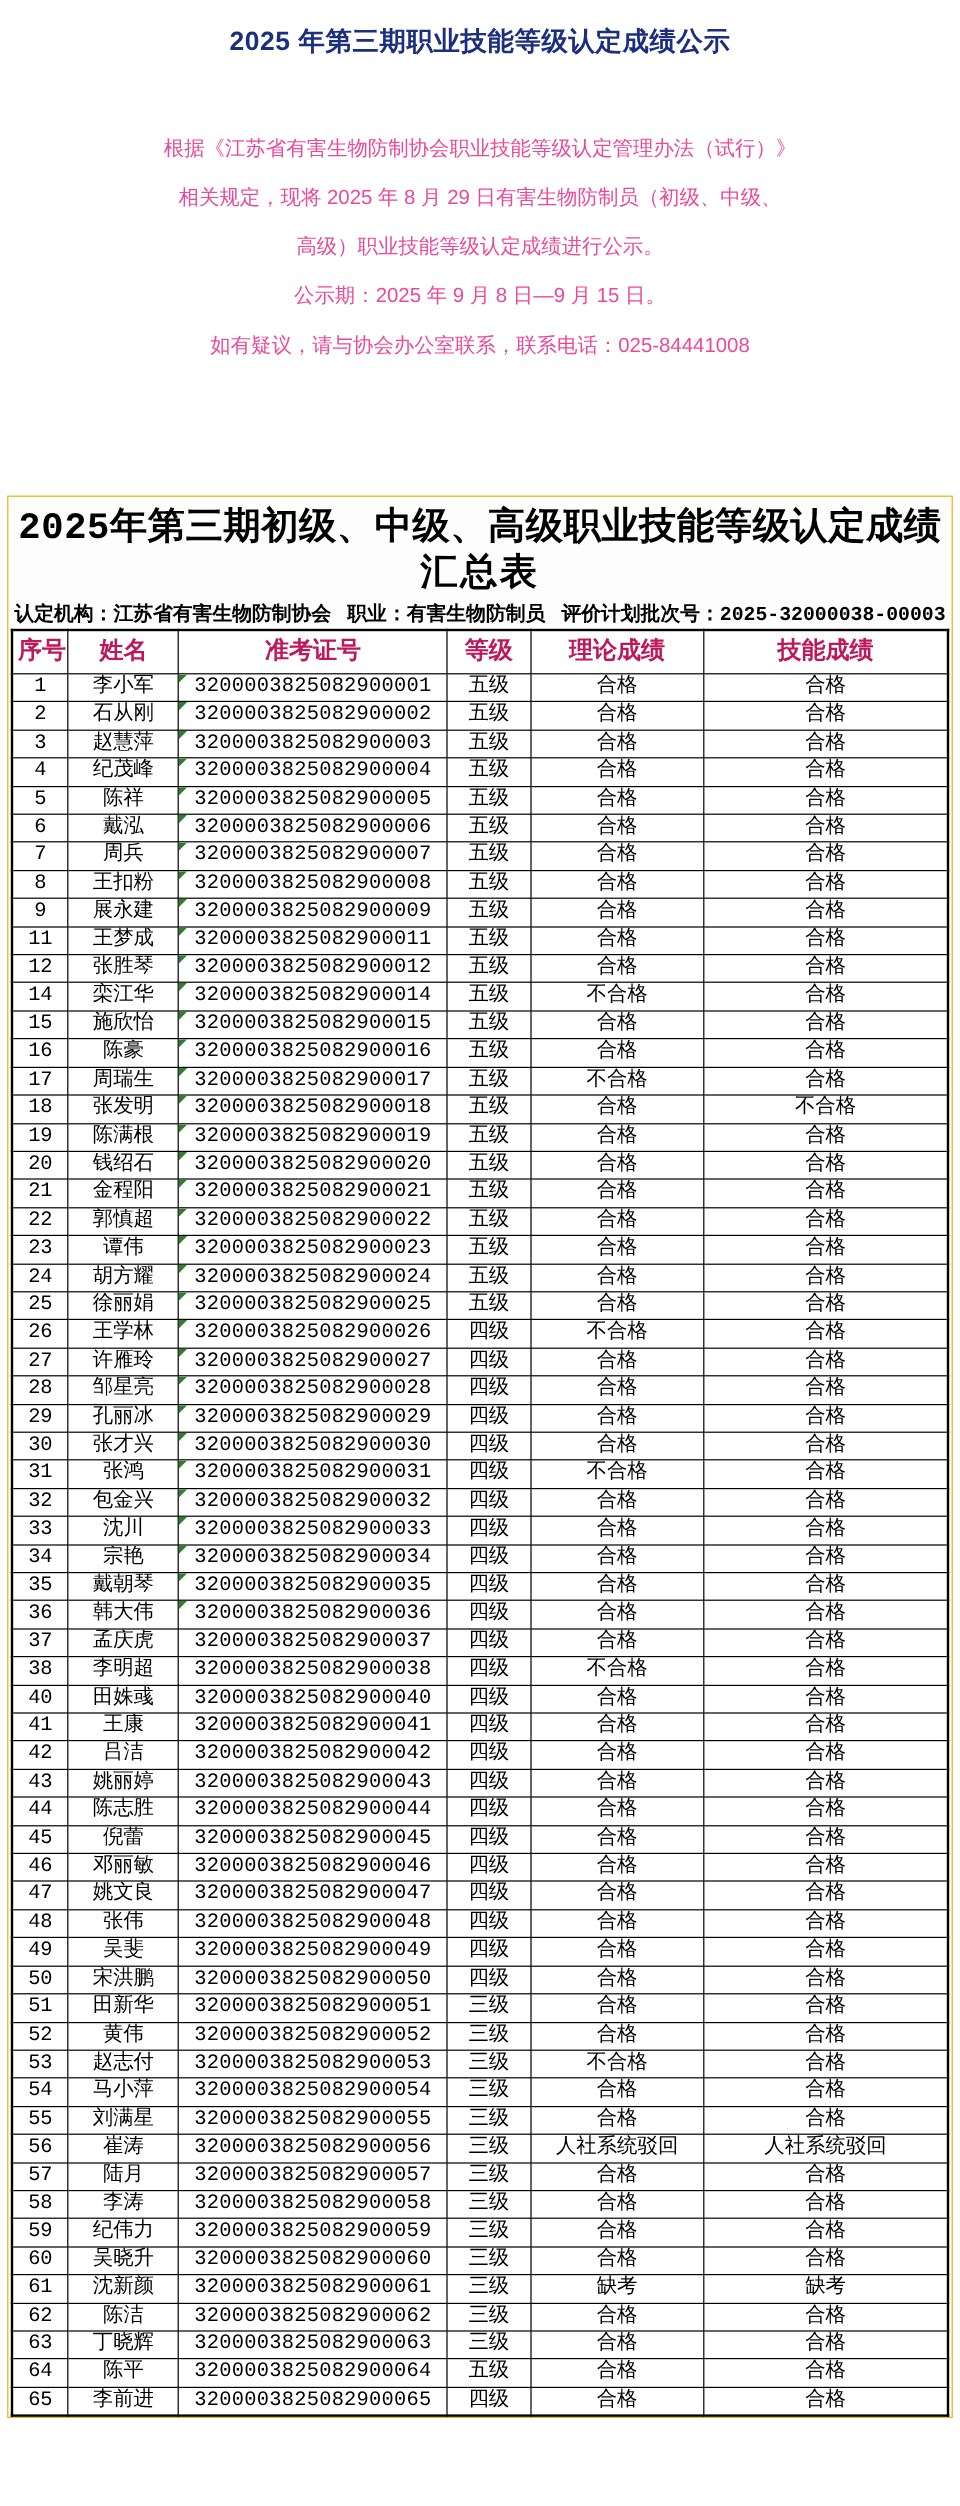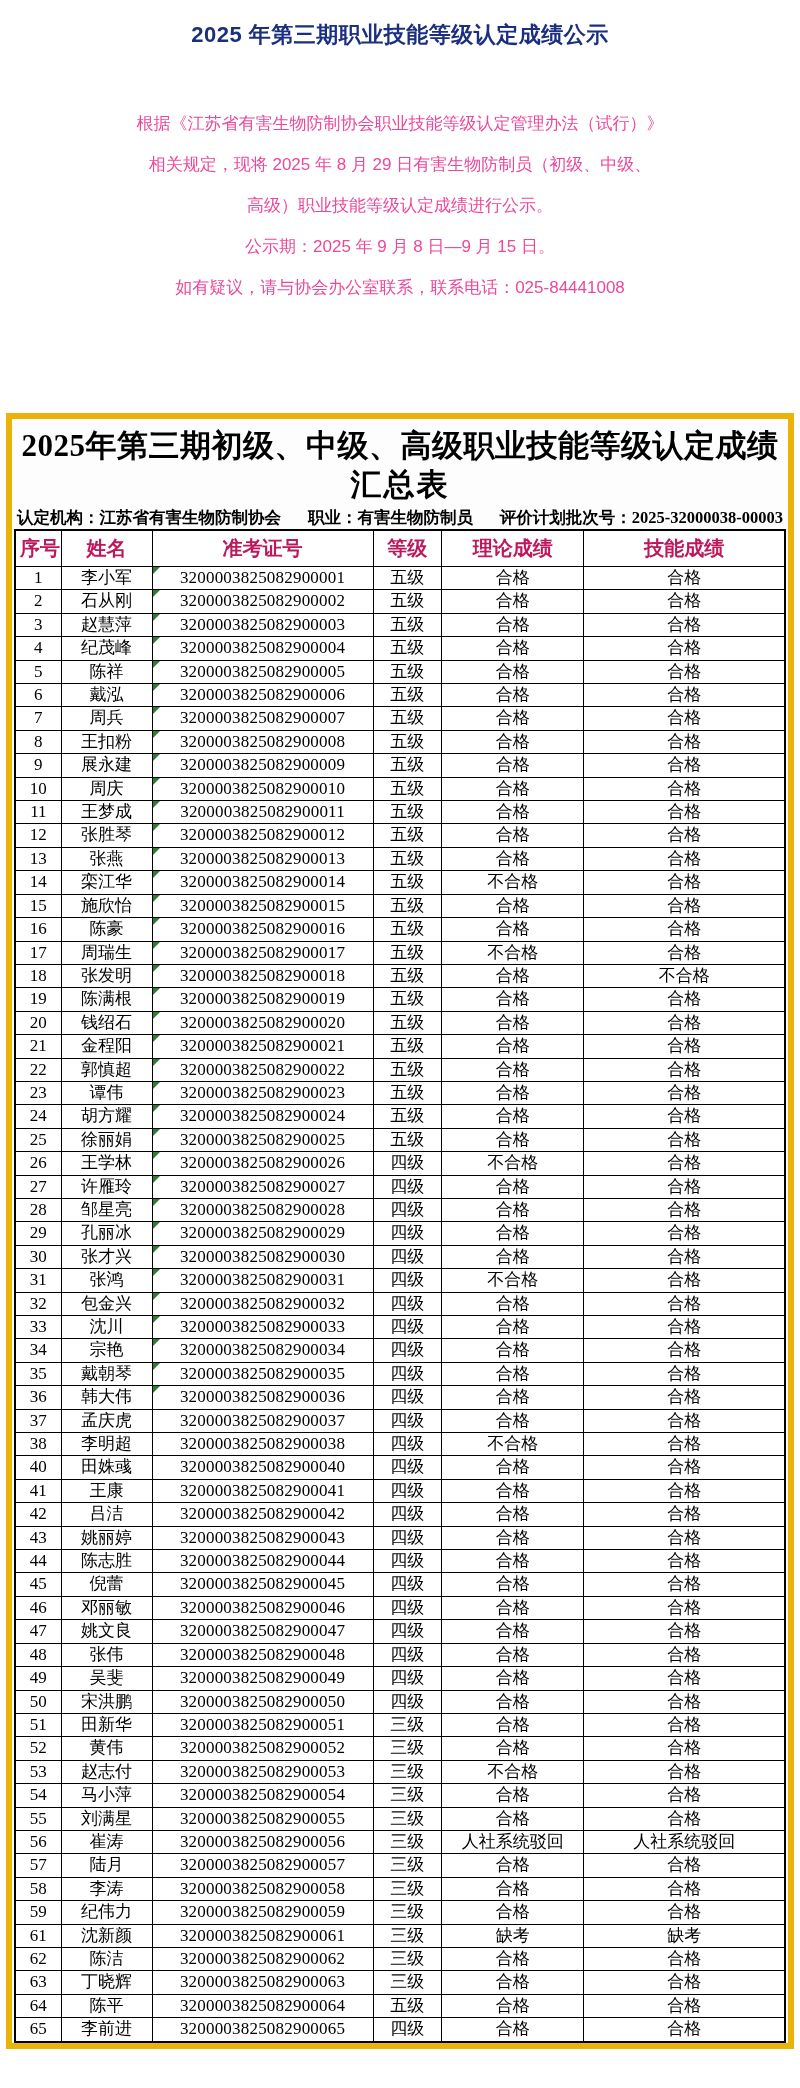--- a/index.html
+++ b/index.html
@@ -20,24 +20,24 @@
   .intro{margin-top:62px;}
   .intro p{
     margin:0 0 17px 0;
     text-align:center;
     font-size:17px;line-height:24px;
     color:#ec4899;
   }
   
   .table-card{
     margin:113px 6px 0 6px;
-    border:6px solid #eab308;
+    border:1px solid #eab308;
     background:#fdfdfd;
     padding:2px 2px 0 2px;
-    font-family:Liberation Serif, serif;
+    font-family:Liberation Mono, monospace;
   }
   .tbl-title{
     text-align:center;
     font-weight:bold;color:#000;
     padding-top:5px;margin-bottom:2px;
   }
   .tbl-title .t1{display:block;font-size:31px;line-height:39px;letter-spacing:0.5px;}
   .tbl-title .t2{display:block;font-size:31px;line-height:40px;letter-spacing:2px;}
   .tbl-meta{
     display:flex;justify-content:space-between;align-items:center;
@@ -187,52 +187,36 @@
           </tr>
           <tr>
             <td>9</td>
             <td>展永建</td>
             <td class="idcell">3200003825082900009<span class="tri"></span></td>
             <td>五级</td>
             <td>合格</td>
             <td>合格</td>
           </tr>
           <tr>
-            <td>10</td>
-            <td>周庆</td>
-            <td class="idcell">3200003825082900010<span class="tri"></span></td>
-            <td>五级</td>
-            <td>合格</td>
-            <td>合格</td>
-          </tr>
-          <tr>
             <td>11</td>
             <td>王梦成</td>
             <td class="idcell">3200003825082900011<span class="tri"></span></td>
             <td>五级</td>
             <td>合格</td>
             <td>合格</td>
           </tr>
           <tr>
             <td>12</td>
             <td>张胜琴</td>
             <td class="idcell">3200003825082900012<span class="tri"></span></td>
             <td>五级</td>
             <td>合格</td>
             <td>合格</td>
           </tr>
           <tr>
-            <td>13</td>
-            <td>张燕</td>
-            <td class="idcell">3200003825082900013<span class="tri"></span></td>
-            <td>五级</td>
-            <td>合格</td>
-            <td>合格</td>
-          </tr>
-          <tr>
             <td>14</td>
             <td>栾江华</td>
             <td class="idcell">3200003825082900014<span class="tri"></span></td>
             <td>五级</td>
             <td class="red">不合格</td>
             <td>合格</td>
           </tr>
           <tr>
             <td>15</td>
             <td>施欣怡</td>
@@ -579,20 +563,28 @@
           </tr>
           <tr>
             <td>59</td>
             <td>纪伟力</td>
             <td class="idcell">3200003825082900059</td>
             <td>三级</td>
             <td>合格</td>
             <td>合格</td>
           </tr>
           <tr>
+            <td>60</td>
+            <td>吴晓升</td>
+            <td class="idcell">3200003825082900060</td>
+            <td>三级</td>
+            <td>合格</td>
+            <td>合格</td>
+          </tr>
+          <tr>
             <td>61</td>
             <td>沈新颜</td>
             <td class="idcell">3200003825082900061</td>
             <td>三级</td>
             <td class="red">缺考</td>
             <td class="red">缺考</td>
           </tr>
           <tr>
             <td>62</td>
             <td>陈洁</td>

